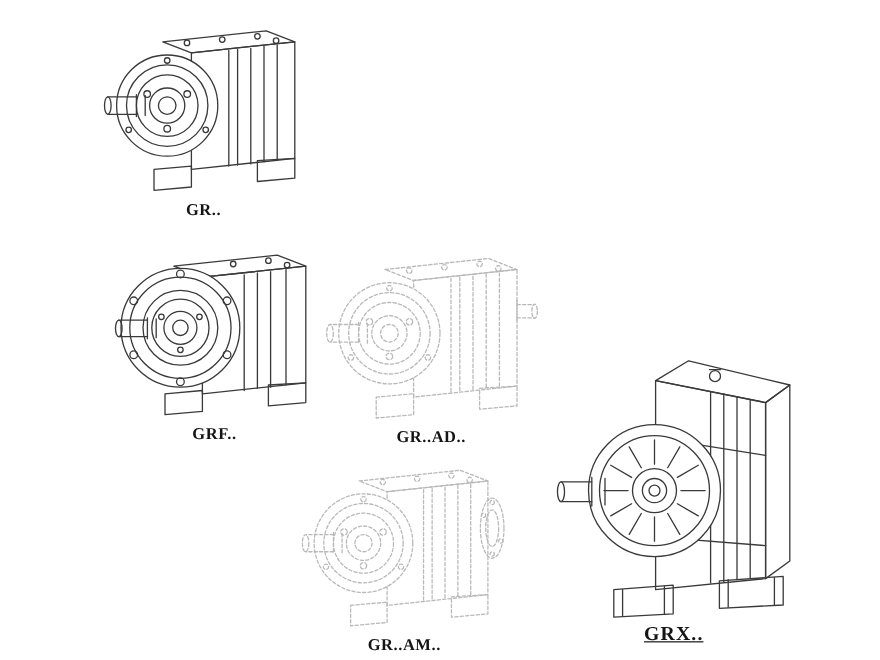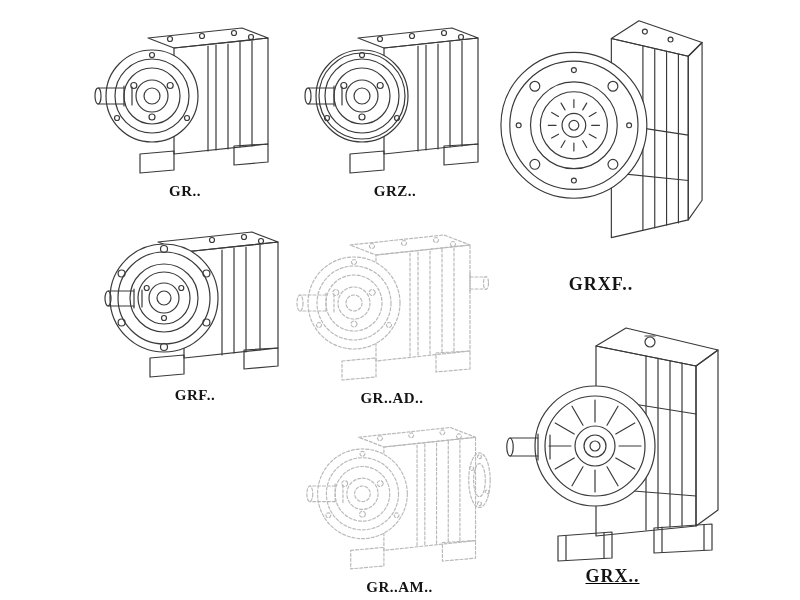--- a/index.html
+++ b/index.html
@@ -135,53 +135,40 @@
     </defs>
   </svg>
 
   <figure class="unit" style="left:90px;top:8px;width:190px;">
     <svg class="drawing" viewBox="0 0 190 172">
       <use href="#gbA" x="0" y="0" width="190" height="172"></use>
     </svg>
     <figcaption class="caption">GR..</figcaption>
   </figure>
 
-  <figure class="unit" style="left:300px;top:8px;width:190px;">
-    <svg class="drawing" viewBox="0 0 190 172">
-      <use href="#gbA" x="0" y="0" width="190" height="172"></use>
-      <circle cx="62" cy="88" r="43"></circle>
-    </svg>
-    <figcaption class="caption">GRZ..</figcaption>
-  </figure>
 
-  <figure class="unit" style="left:495px;top:5px;width:212px;">
-    <svg class="drawing" viewBox="0 0 215 270">
-      <use href="#gbD" x="0" y="0" width="215" height="270"></use>
-    </svg>
-    <figcaption class="caption cap-lg">GRXF..</figcaption>
-  </figure>
 
   <figure class="unit" style="left:100px;top:212px;width:190px;">
     <svg class="drawing" viewBox="0 0 190 172">
       <use href="#gbB" x="0" y="0" width="190" height="172"></use>
     </svg>
     <figcaption class="caption">GRF..</figcaption>
   </figure>
 
   <figure class="unit ghost" style="left:292px;top:215px;width:200px;">
     <svg class="drawing" viewBox="0 0 200 172">
       <use href="#gbA" x="0" y="0" width="190" height="172"></use>
       <path d="M178 58 L178 78 M178 62 L194 62 M178 74 L194 74"></path>
       <ellipse cx="194" cy="68" rx="2.5" ry="6.5"></ellipse>
     </svg>
     <figcaption class="caption">GR..AD..</figcaption>
   </figure>
 
 
-  <figure class="unit ghost" style="left:302px;top:408px;width:195px;">
+  <figure class="unit ghost" style="left:270px;top:408px;width:195px;">
     <svg class="drawing" viewBox="0 0 200 172">
       <use href="#gbA" x="0" y="0" width="190" height="172"></use>
       <ellipse cx="182" cy="74" rx="11" ry="28"></ellipse>
       <ellipse cx="182" cy="74" rx="6" ry="17"></ellipse>
       <circle cx="182" cy="50" r="2"></circle>
         <circle cx="182" cy="98" r="2"></circle>
       <circle cx="174" cy="62" r="2"></circle>
         <circle cx="190" cy="86" r="2"></circle>
     </svg>
     <figcaption class="caption">GR..AM..</figcaption>

